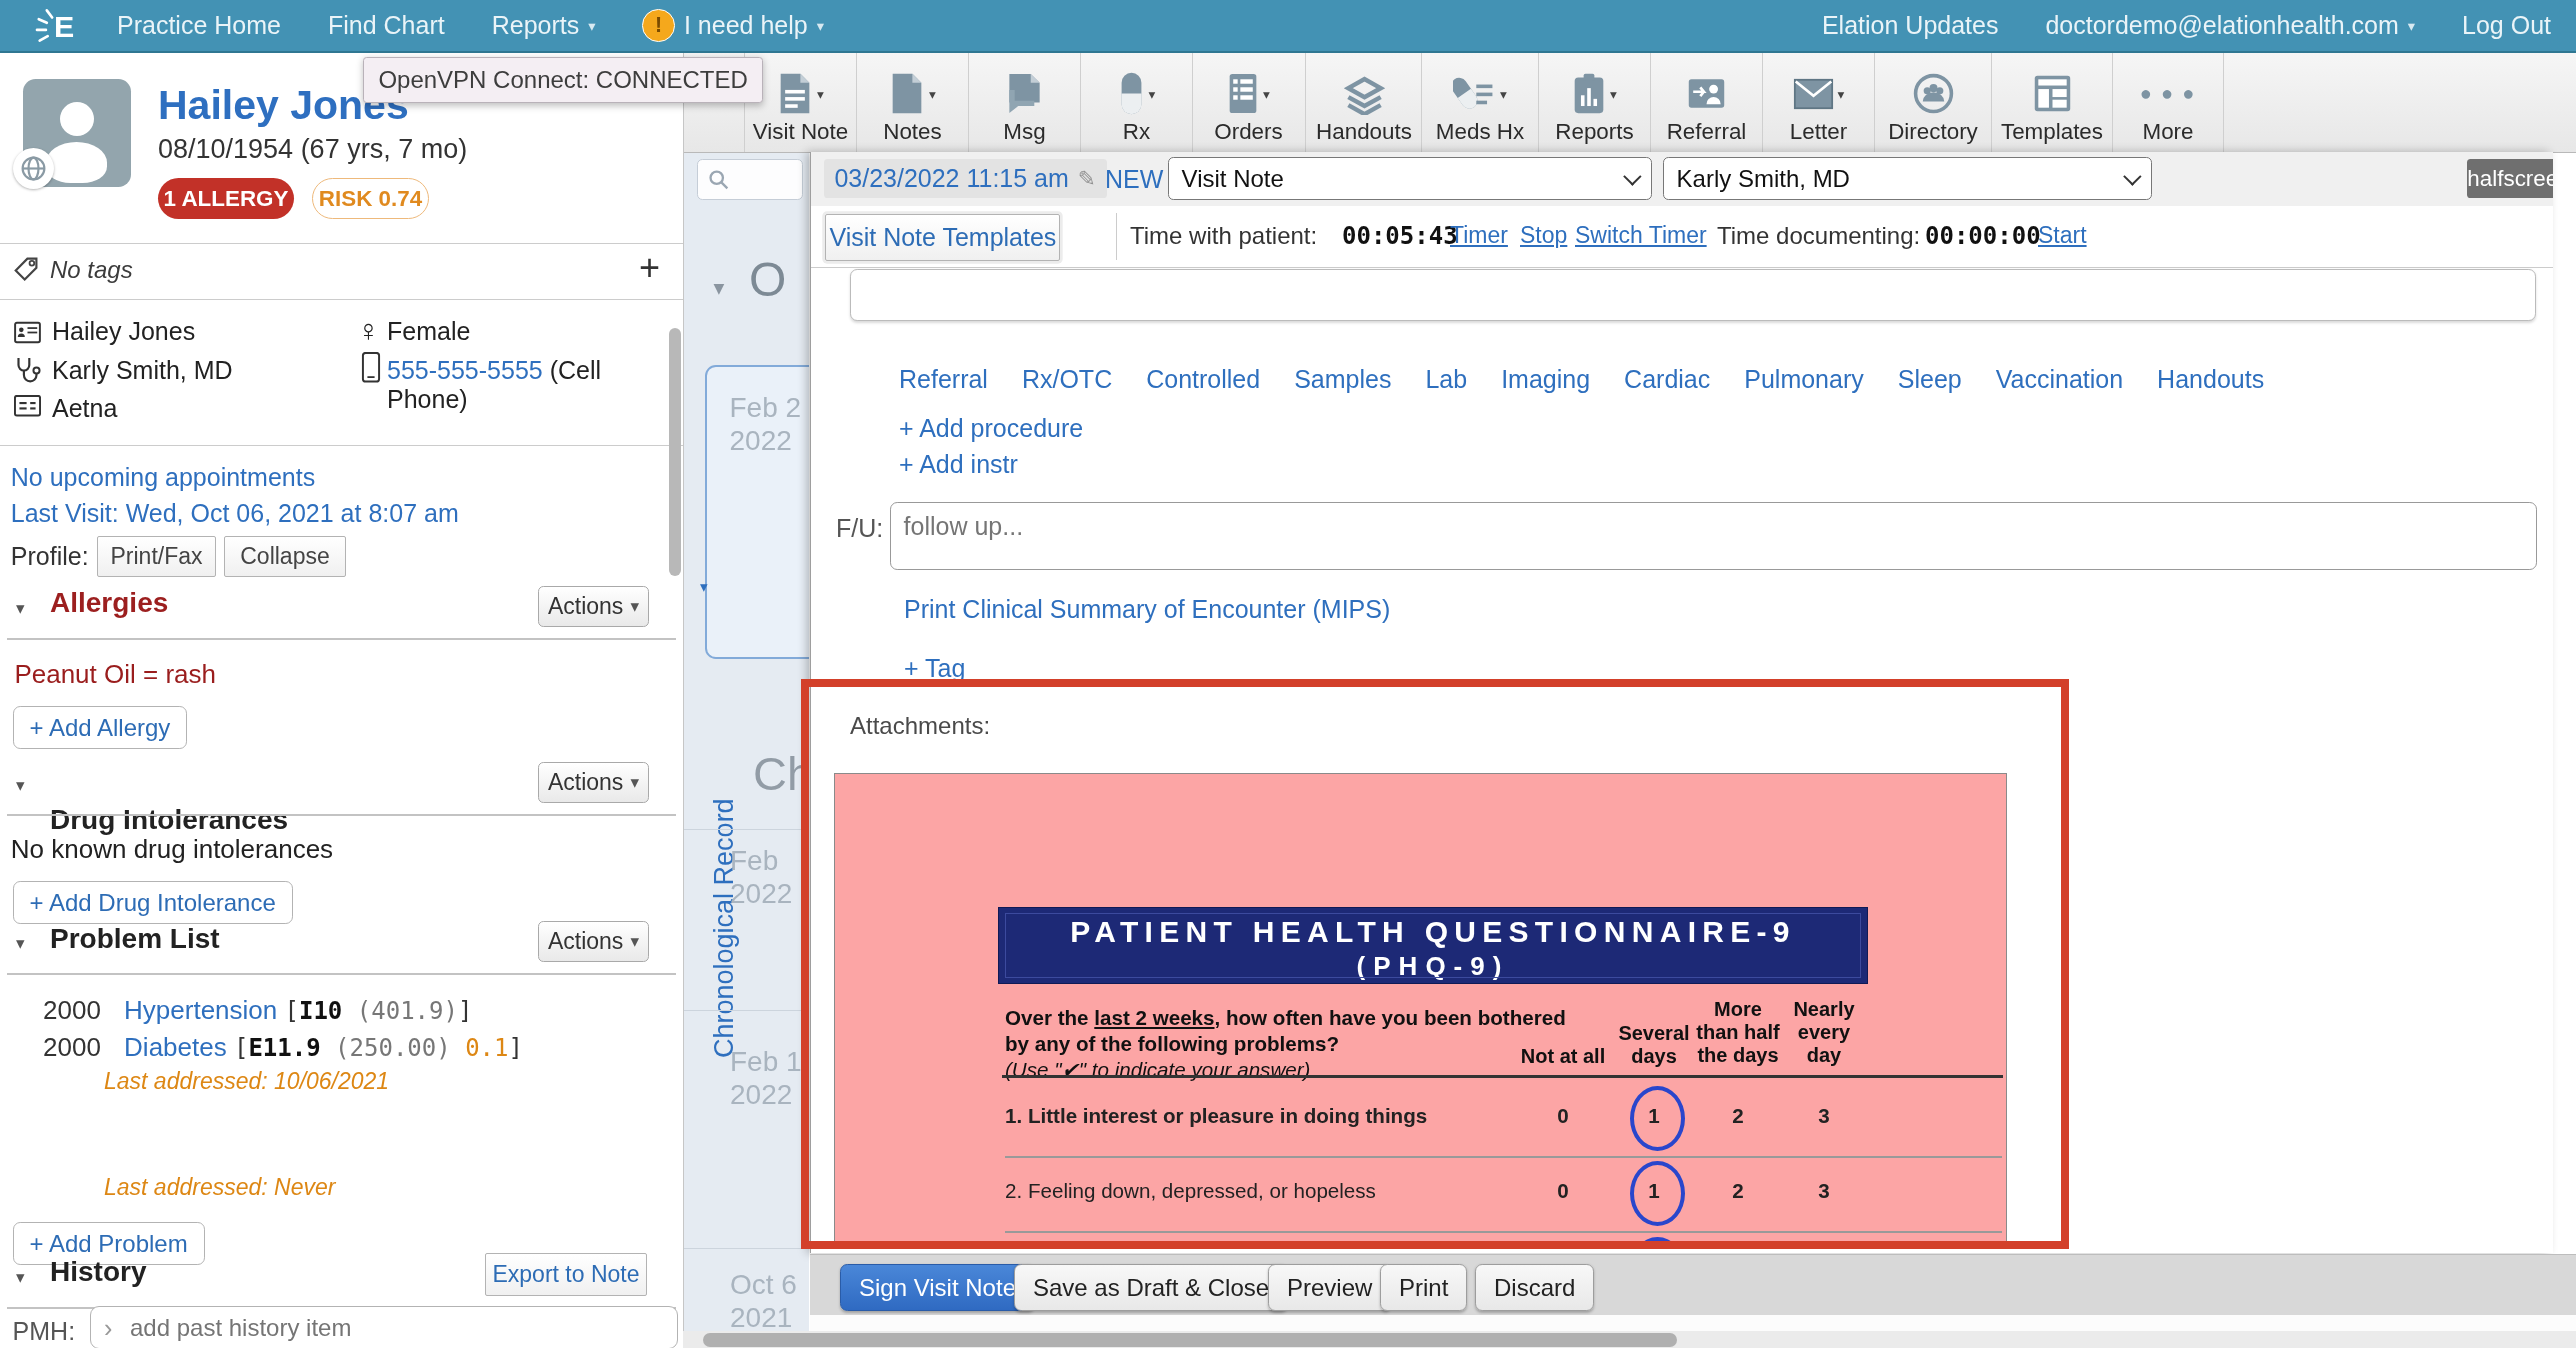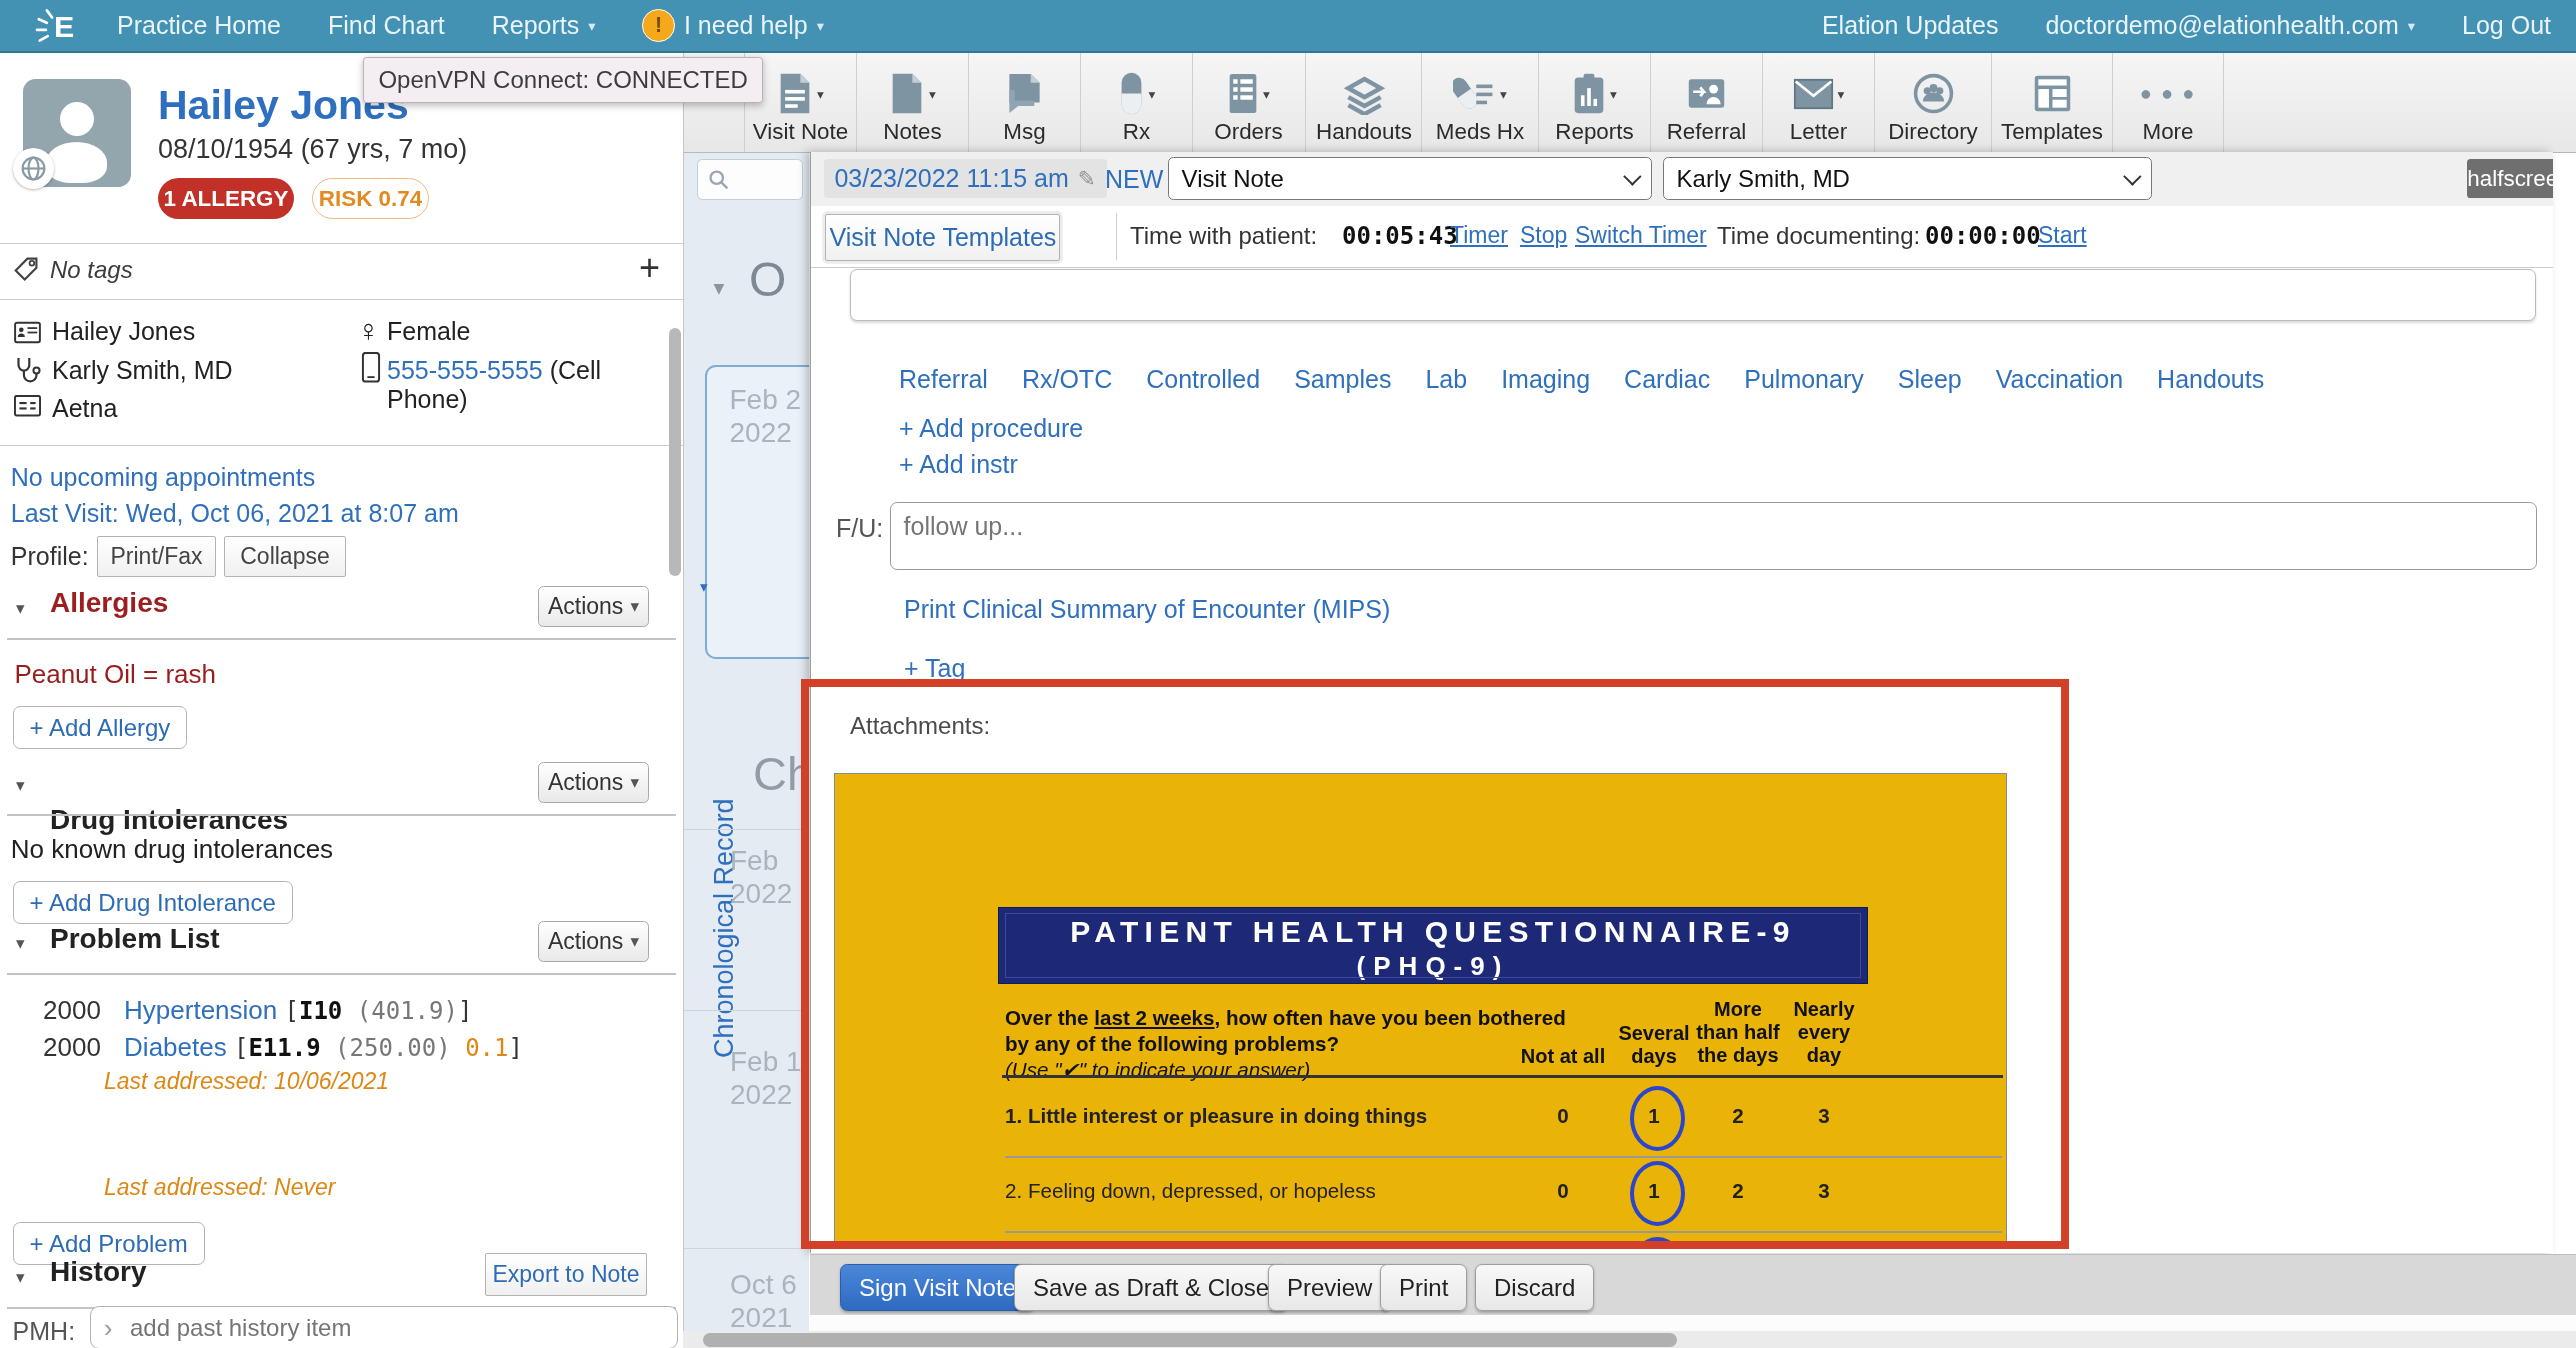--- a/index.html
+++ b/index.html
@@ -46,21 +46,21 @@
   #panel{left:810px;top:152px;width:1742px;height:1101px;background:#fff;border-left:0.9px solid #9e9e9e;box-shadow:-3.6px 0 9px rgba(0,0,0,.25);z-index:3;overflow:hidden}
   #panelhead{position:absolute;left:0;top:0;width:1766px;height:54px;background:#f0f0f0;border-bottom:0.9px solid #c9c9c9}
   .fakesel{position:absolute;top:5.4px;height:43px;background:#fff;border:1.3px solid #777;border-radius:5.4px;box-sizing:border-box;
       font-size:24px;color:#111;display:flex;align-items:center;padding:0 12.6px;justify-content:space-between;cursor:pointer}
   .chev{width:10.8px;height:10.8px;border-right:2.2px solid #333;border-bottom:2.2px solid #333;transform:rotate(45deg);margin-left:14.4px;margin-top:-5.4px}
   #tmplrow{position:absolute;left:0;top:54px;width:1766px;height:61px;background:#fff;border-bottom:0.9px solid #ccc}
   .timer{font-size:24px;color:#333}
   .timerval{font-family:"DejaVu Sans Mono",monospace;font-weight:bold;color:#111;font-size:24px}
   
   #redbox{left:801px;top:679px;width:1268px;height:570px;border:8px solid #d3402a;box-sizing:border-box;z-index:5;background:transparent}
-  #phqbox{left:834px;top:773px;width:1173px;height:470px;background:#eab308;border:1.8px solid #8a8a8a;box-sizing:border-box;z-index:4;overflow:hidden}
+  #phqbox{left:834px;top:773px;width:1173px;height:470px;background:#fca5a5;border:1.8px solid #8a8a8a;box-sizing:border-box;z-index:4;overflow:hidden}
   .phqhdr{white-space:pre-line;text-align:center;font-weight:bold;color:#111;font-size:20px;line-height:23px}
   .phqnum{position:absolute;width:108px;text-align:center;font-size:20.6px;color:#222;font-weight:bold}
   .circle{position:absolute;width:47px;height:57px;border:4px solid #2946cc;border-radius:50%}
   .qdiv{position:absolute;left:170px;width:997px;height:1.8px;background:#999}
   
   #footer{left:810px;top:1254px;width:2040px;height:61px;background:#d8d8d8;border-top:0.9px solid #bdbdbd;z-index:6}
   .fbtn{position:absolute;top:9px;height:45px;border-radius:7.2px;font-size:24px;display:flex;align-items:center;justify-content:center;cursor:pointer;
       background:linear-gradient(#f8f8f8,#e8e8e8);border:1.3px solid #9d9d9d;color:#222;box-shadow:0 1.8px 2.7px rgba(0,0,0,.25);padding:0 18px;white-space:nowrap}
   .fbtn.primary{background:linear-gradient(#4a87d8,#2f6ac2);border:1.3px solid #2a5ca8;color:#fff}
   
@@ -387,21 +387,21 @@
   <div class="abs" style="left:14.4px;top:7.2px;width:106px;height:41px;background:#fdfdfe;border:1.3px solid #c5cdd7;border-radius:5.4px;box-sizing:border-box">
     <svg width="23" height="23" viewBox="0 0 26 26" style="margin:8px 0 0 9px">
         <circle cx="11" cy="11" r="7" fill="none" stroke="#9aa6b2" stroke-width="2.6"></circle>
         <line x1="16" y1="16" x2="23" y2="23" stroke="#9aa6b2" stroke-width="2.6"></line>
       </svg>
   </div>
   <span class="abs caret" style="left:30.5px;top:126px;color:#8a95a0;font-size:21.5px">▾</span>
   <span class="abs" style="left:66px;top:100px;font-size:48px;color:#7d8a95">O</span>
 
   <div class="abs" style="left:21.5px;top:213px;width:117px;height:294px;border:2.7px solid #82aad9;border-radius:10.8px;background:#eaf1f9;box-sizing:border-box">
-    <div class="railitem" style="margin:16px 0 0 23px"><span>Feb 2</span><br><span>2022</span></div>
+    <div class="railitem" style="margin:24px 0 0 23px"><span>Feb 2</span><br><span>2022</span></div>
   </div>
 
   <span class="abs" style="left:17px;top:426px;color:#2e6fbe;font-size:15.2px">▾</span>
   <div class="abs" style="left:30px;top:601px;width:0;height:0">
     <span style="position:absolute;transform:rotate(-90deg);transform-origin:0 0;white-space:nowrap;font-size:27px;color:#2e6fbe;left:-3.6px;top:305px">Chronological Record</span>
   </div>
 
   <div class="raildiv" style="top:677px"></div>
   <span class="abs" style="left:70px;top:594px;font-size:47px;color:#929ca6">Chr</span>
   <div class="abs railitem" style="left:47px;top:692px"><span>Feb</span><br><span>2022</span></div>

